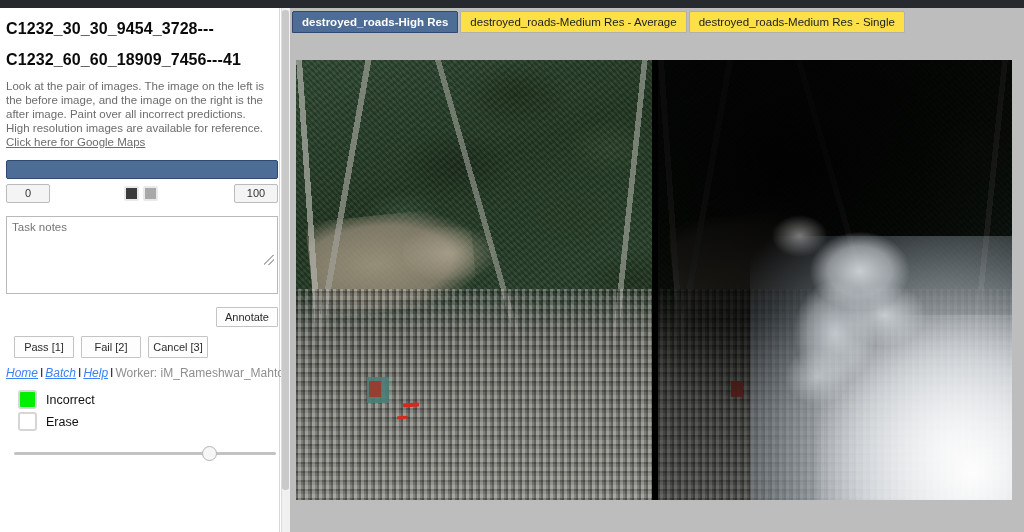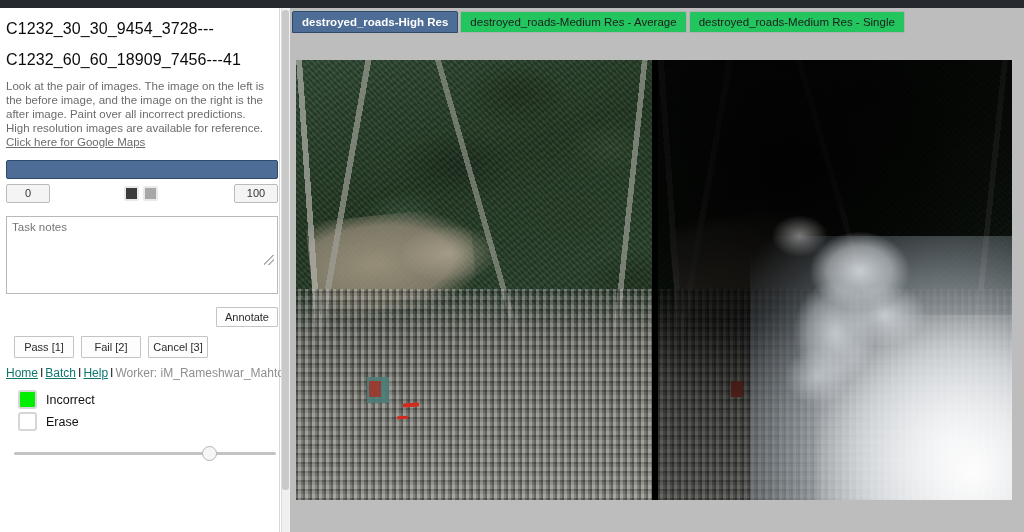--- a/index.html
+++ b/index.html
@@ -26,21 +26,21 @@
   .sb-scrollbar {
     position:absolute; left:281px; top:8px; width:9px; height:524px;
     background:#f0f0f0; border-left:1px solid #dcdcdc;
   }
   .sb-scroll-thumb{
     position:absolute; left:282px; top:10px; width:7px; height:480px;
     background:#c9c9c9; border-radius:3px;
   }
 
   h1.title {
-    font-size:16px; font-weight:normal; color:#0b0b0b;
+    font-size:16px; font-weight:bold; color:#0b0b0b;
     letter-spacing:.1px; margin:6px 0 0 2px; white-space:nowrap;
   }
   h1.title.second { margin-top:13px; }
 
   p.instructions {
     margin:10px 2px 0 2px; font-size:11.5px; line-height:14px;
     color:#6c6c6c;
   }
   p.instructions a { color:#6c6c6c; text-decoration:underline; }
 
@@ -87,21 +87,21 @@
     font-size:11px; color:#2b2b2b; cursor:pointer;
   }
   .btn.annotate { padding:3px 8px; }
 
   .verdict-row { display:flex; gap:7px; margin:9px 0 0 10px; }
   .btn.verdict { width:60px; padding:4px 0; text-align:center; }
 
   .links-row {
     margin:8px 0 0 2px; font-size:12px; color:#8e8e8e; white-space:nowrap;
   }
-  .links-row a { color:#0f766e; text-decoration:underline; }
+  .links-row a { color:#3b82f6; text-decoration:underline;font-style:italic; }
   .links-row .sep { color:#1b1b1b; margin:0 2px; }
   .links-row .worker { color:#8e8e8e; }
 
   
   .legend { margin:10px 0 0 14px; }
   .legend-item { display:flex; align-items:center; gap:9px; margin-bottom:3px; }
   .legend-sw {
     width:19px; height:19px; border:2px solid #d6d6d6; border-radius:3px;
   }
   .legend-label { font-size:12.5px; color:#111; }
@@ -121,21 +121,21 @@
   .main {
     position:absolute; left:290px; top:8px; width:734px; height:524px;
     background:#bdbdbd;
   }
   .tabstrip {
     position:absolute; left:2px; top:3px; height:22px;
     display:flex; align-items:stretch;
   }
   .tab {
     font-size:11.5px; line-height:20px; padding:0 9px;
-    background:#22c55e; border:1px solid #b0b0b0;
+    background:#fde047; border:1px solid #b0b0b0;
     color:#1d1d1d; white-space:nowrap; cursor:pointer;
     margin-right:2px; border-radius:2px 2px 0 0;
   }
   .tab.active {
     background:#4d6d96; color:#ffffff;
     border-color:#2f4a6d; font-weight:bold;
   }
 
   
   .stage {

